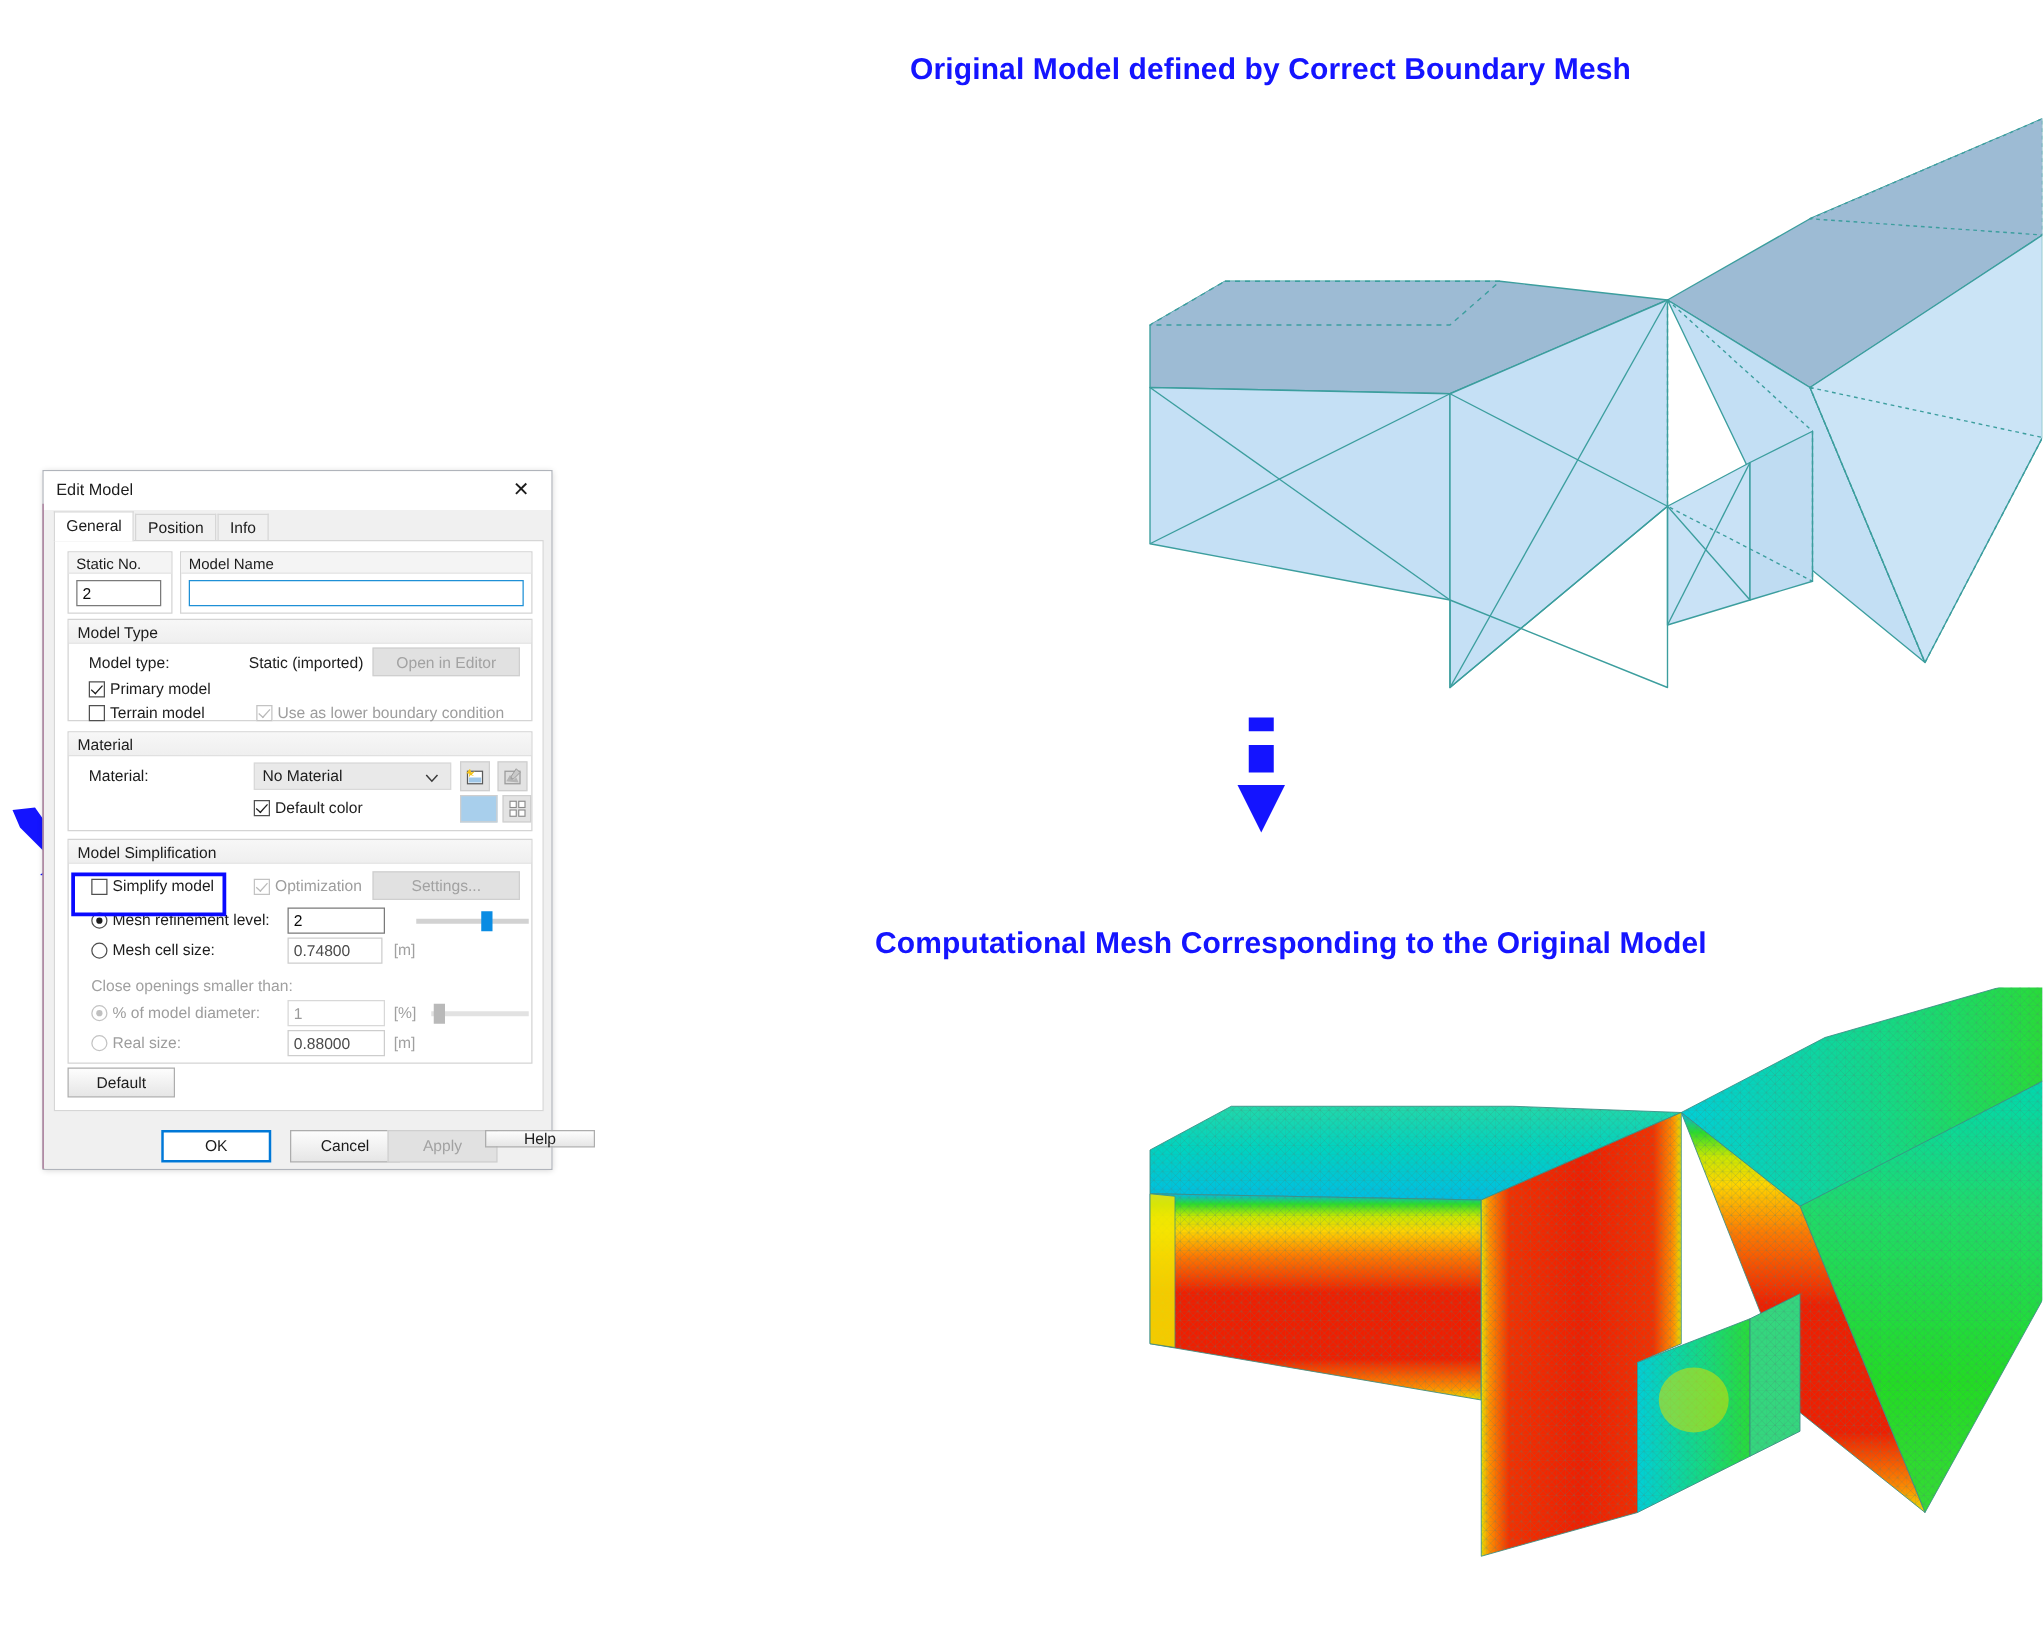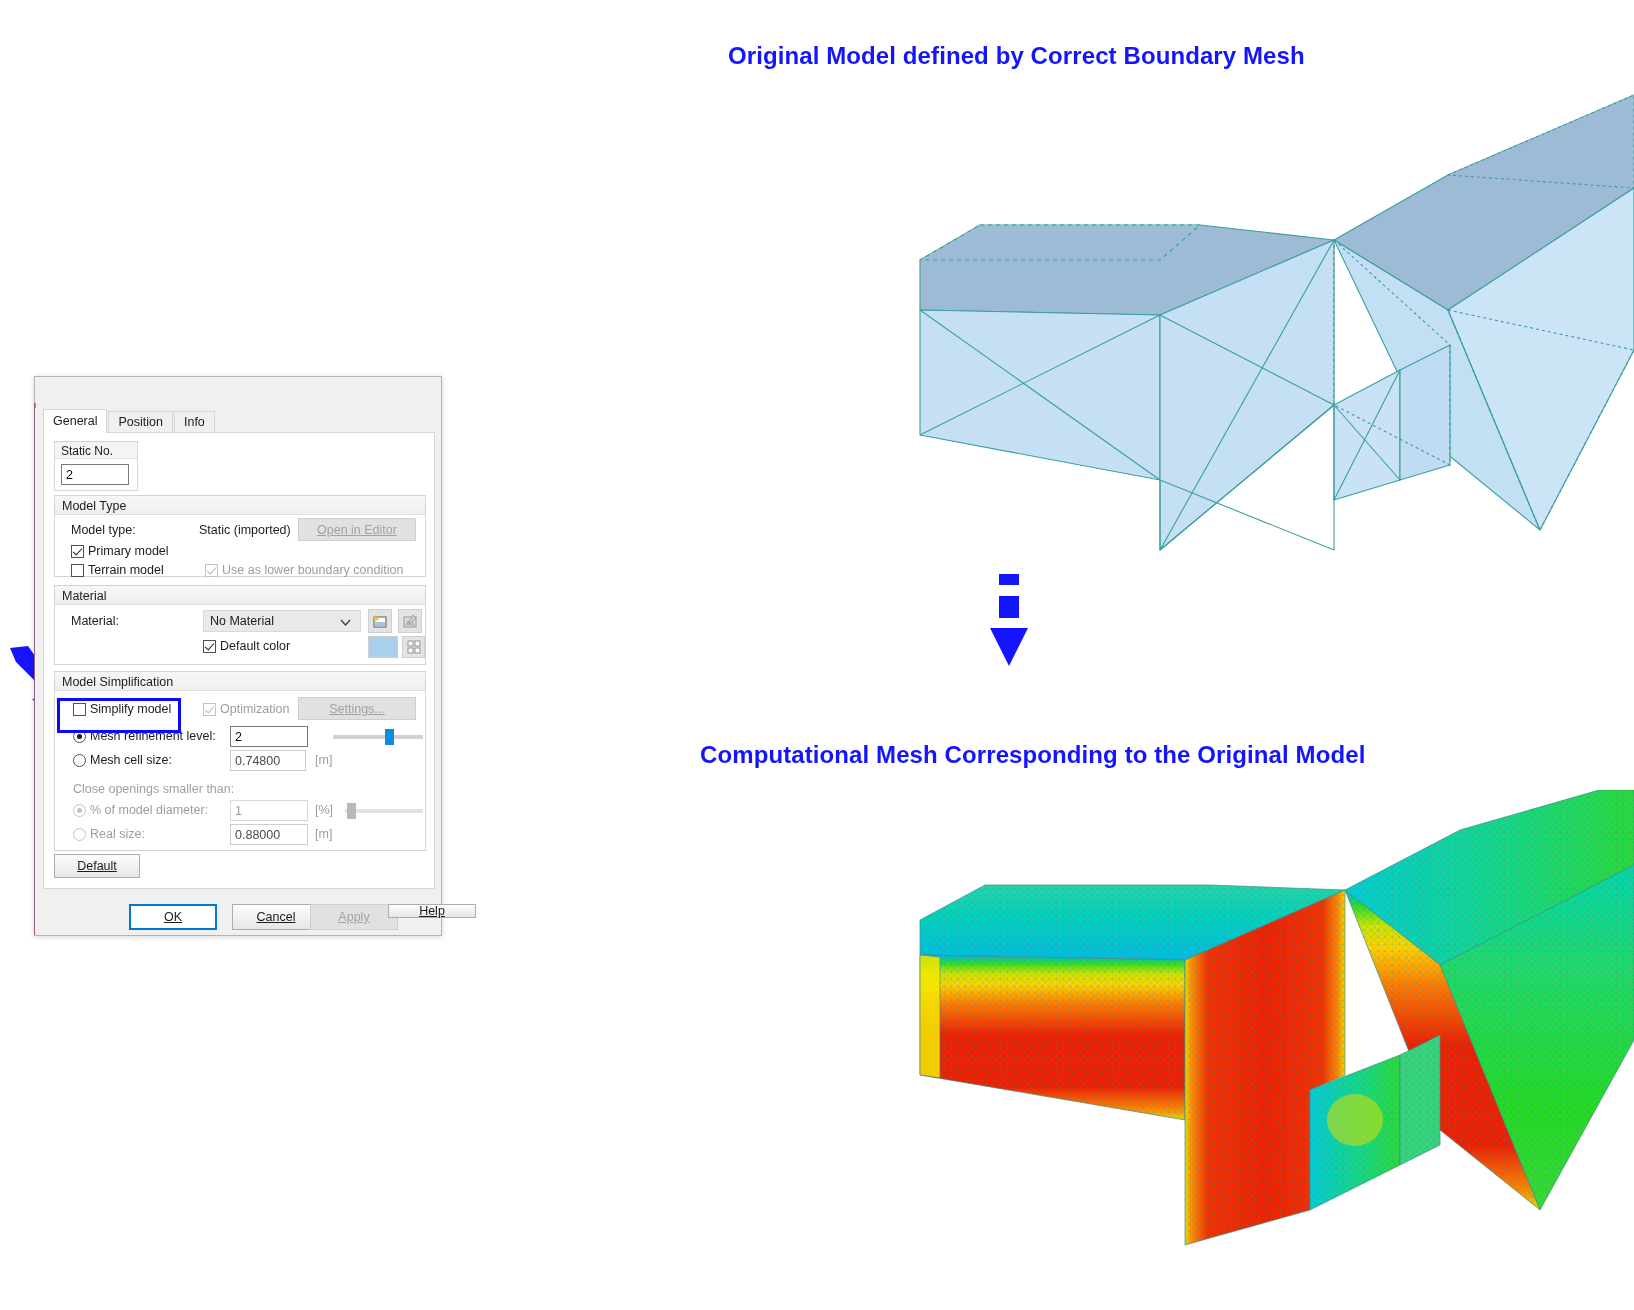--- a/index.html
+++ b/index.html
@@ -180,21 +180,20 @@
     background: linear-gradient(#fdfdfd, #e6e6e6);
     border: 1px solid #adadad;
     font-size: 12.5px;
     color: #1c1c1c;
     display: flex;
     align-items: center;
     justify-content: center;
     box-sizing: border-box;
     cursor: default;
     font-family: "Liberation Sans", sans-serif;
-    text-decoration: underline;
   }
   .btn.grey { background:#e1e1e1; border:1px solid #cfcfcf; color:#a2a2a2; }
   .btn.default-accent { border: 2px solid #0078d7; background: #ffffff; }
 
   .statictext { position: absolute; font-size: 12.5px; color: #1c1c1c; white-space: nowrap; }
   .statictext.dim { color: #a0a0a0; }
 
   
   .cbx { position: absolute; display: flex; align-items: center; }
   .cbx .box {
@@ -442,36 +441,44 @@
     <g fill="#1414FF">
       <polygon points="8,4 26,2 50,36 62,26 62,60 30,56 42,46 14,18"></polygon>
     </g>
   </svg>
 </div>
 
 <div id="edit-model-dialog">
 
   <div class="edge-accent" style="left:-1px; top:26px; height:532px;"></div>
 
+  <div id="dialog-titlebar">
+    <div id="dialog-title">Edit Model</div>
+    <div id="dialog-close">✕</div>
+  </div>
 
   <div id="dialog-body">
 
     <div id="tabstrip">
       <div class="tab active">General</div>
       <div class="tab">Position</div>
       <div class="tab">Info</div>
     </div>
 
     <div id="tab-panel">
 
       <div class="fieldbox" style="left:10px; top:8px; width:82px; height:48px;">
         <div class="fieldbox-head">Static No.</div>
         <input class="txtinput" style="left: 6px; top: 22px; width: 68px; height: 21px;" value="2">
       </div>
 
+      <div class="fieldbox" style="left:100px; top:8px; width:280px; height:48px;">
+        <div class="fieldbox-head">Model Name</div>
+        <input class="txtinput focused" style="left: 6px; top: 22px; width: 268px; height: 21px;" placeholder="">
+      </div>
 
       <div class="groupbox" style="left:10px; top:62px; width:370px; height:80px;">
         <div class="groupbox-head">Model Type</div>
 
         <div class="statictext" style="left:16px; top:27px;">Model type:</div>
         <div class="statictext" style="left:144px; top:27px;">Static (imported)</div>
         <div class="btn grey" style="left:243px; top:22px; width:118px; height:23px;">Open in Editor</div>
 
         <div class="cbx" style="left:16px; top:48px;">
           <span class="box checked"></span>

